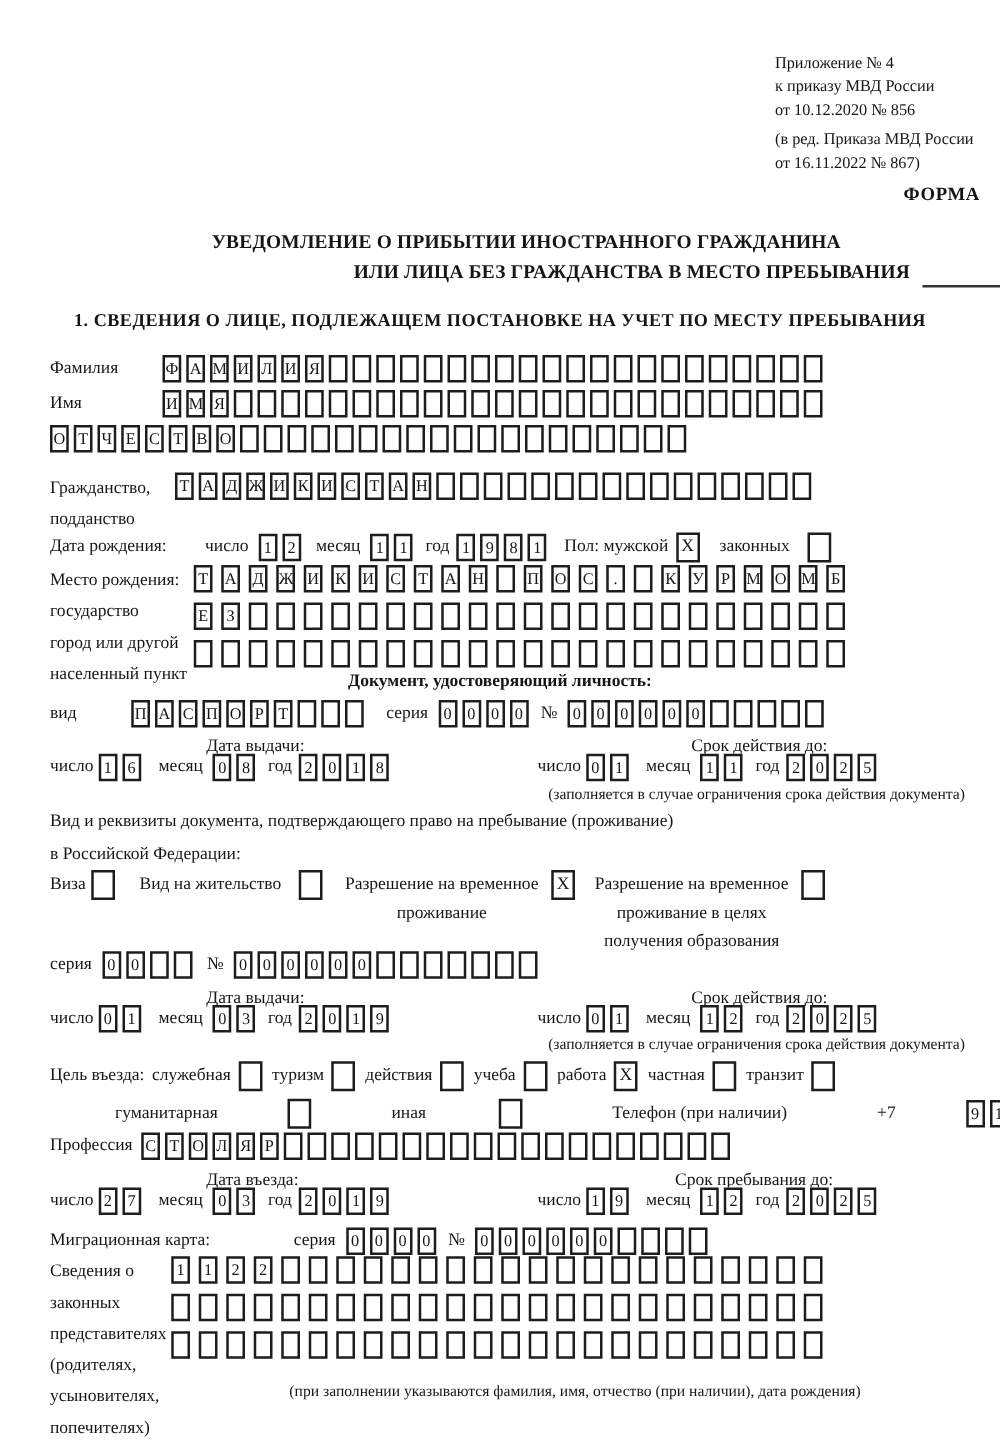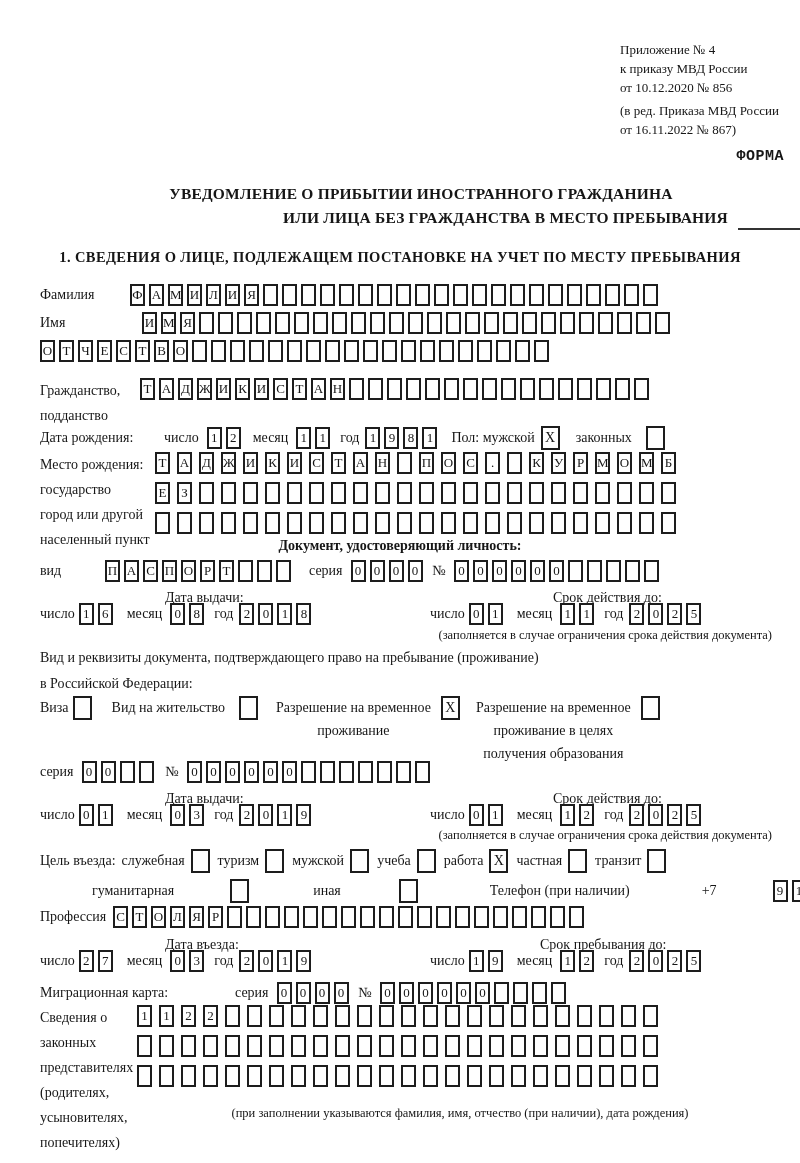--- a/index.html
+++ b/index.html
@@ -44,21 +44,21 @@
 </head>
 <body>
 
 <div class="page">
 
   <div class="abs" style="left:620px; top:40px;">
     <div class="hdr"><div>Приложение № 4</div><div>к приказу МВД России</div><div>от 10.12.2020 № 856</div></div>
     <div class="hdr" style="margin-top:4px;"><div>(в ред. Приказа МВД России</div><div>от 16.11.2022 № 867)</div></div>
   </div>
 
-  <div class="abs b" style="top:148px; right:16px; font-size:15px; letter-spacing:.5px;font-family:Liberation Mono, monospace;">ФОРМА</div>
+  <div class="abs b" style="top:148px; right:16px; font-size:15px; letter-spacing:.5px;">ФОРМА</div>
 
   <div class="abs title" style="top:182px; left:0;">УВЕДОМЛЕНИЕ О ПРИБЫТИИ ИНОСТРАННОГО ГРАЖДАНИНА</div>
   <div class="abs" style="top:206px; left:0; width:100%; display:flex; justify-content:flex-end; align-items:flex-end;">
     <span class="title" style="width:auto;">ИЛИ ЛИЦА БЕЗ ГРАЖДАНСТВА В МЕСТО ПРЕБЫВАНИЯ</span>
     <span class="blank-line"></span>
   </div>
 
   <div class="abs sec-heading" style="top:249px; left:0;">1. СВЕДЕНИЯ О ЛИЦЕ, ПОДЛЕЖАЩЕМ ПОСТАНОВКЕ НА УЧЕТ ПО МЕСТУ ПРЕБЫВАНИЯ</div>
 
   <div class="abs row" style="top:284px; left:40px;">
@@ -88,21 +88,21 @@
         <span class="cell"></span>
         <span class="cell"></span>
         <span class="cell"></span>
         <span class="cell"></span>
         <span class="cell"></span>
         <span class="cell"></span>
         <span class="cell"></span>
       </span>
   </div>
 
-  <div class="abs row" style="top:312px; left:40px;gap:12px;">
+  <div class="abs row" style="top:312px; left:40px;">
     <span class="lbl w90">Имя</span>
     <span class="cells">
         <span class="cell">И</span>
         <span class="cell">М</span>
         <span class="cell">Я</span>
         <span class="cell"></span>
         <span class="cell"></span>
         <span class="cell"></span>
         <span class="cell"></span>
         <span class="cell"></span>
@@ -480,21 +480,21 @@
   </div>
 
   <div class="abs note" style="top:828px; right:28px;">(заполняется в случае ограничения срока действия документа)</div>
 
   <div class="abs row" style="top:849px; left:40px;">
     <span class="lbl">Цель въезда:</span>
     <span class="lbl ml6">служебная</span>
     <span class="chk ml6"></span>
     <span class="lbl ml8">туризм</span>
     <span class="chk ml6"></span>
-    <span class="lbl ml8">мужской</span>
+    <span class="lbl ml8">действия</span>
     <span class="chk ml6"></span>
     <span class="lbl ml8">учеба</span>
     <span class="chk ml6"></span>
     <span class="lbl ml8">работа</span>
     <span class="chk ml6">X</span>
     <span class="lbl ml8">частная</span>
     <span class="chk ml6"></span>
     <span class="lbl ml8">транзит</span>
     <span class="chk ml6"></span>
   </div>

